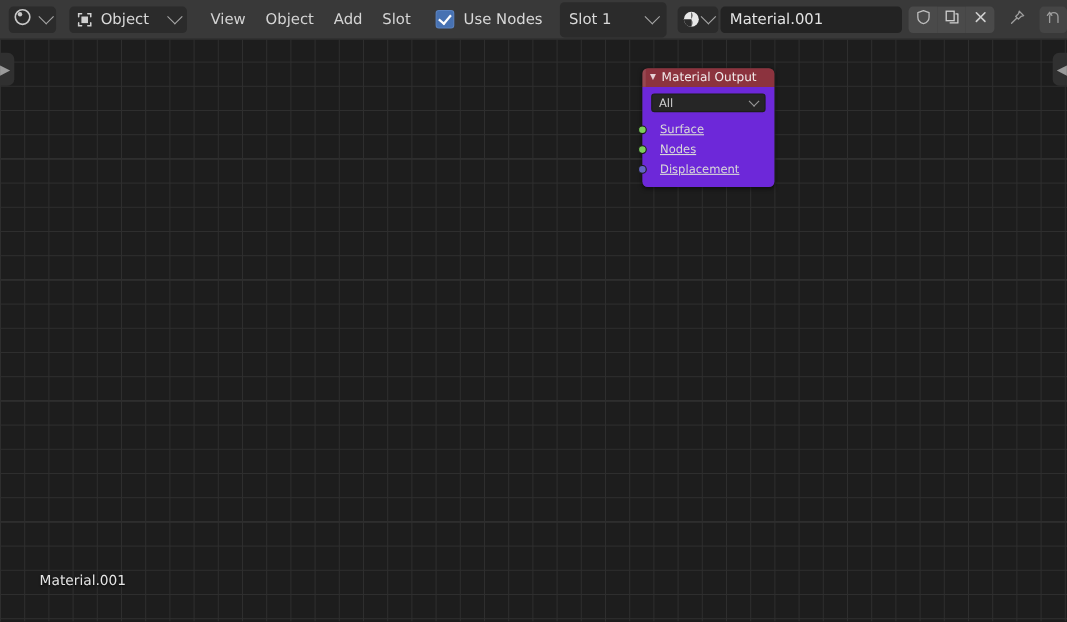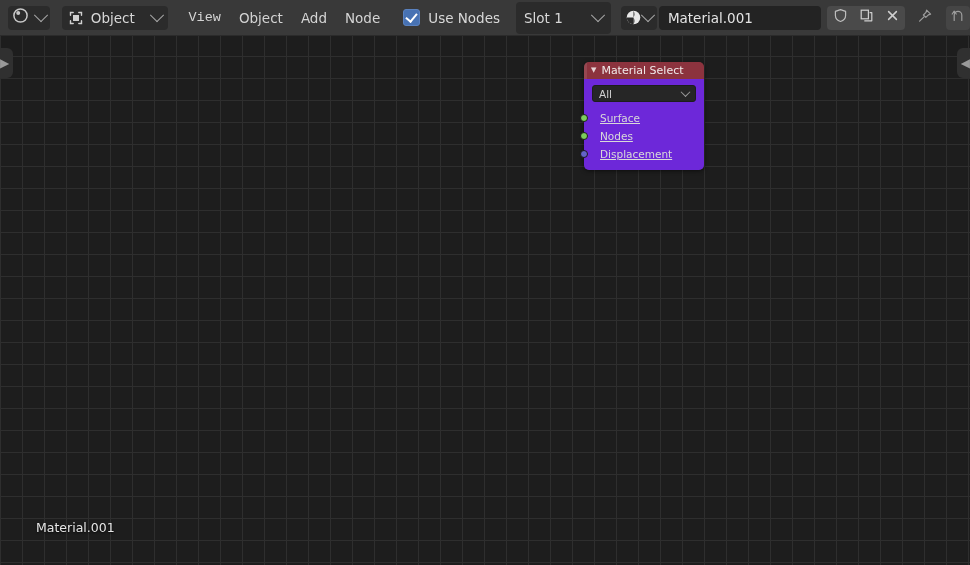--- a/index.html
+++ b/index.html
@@ -325,24 +325,24 @@
       <span style="margin-right:7px;display:flex;">
         <svg width="16" height="16" viewBox="0 0 16 16">
           <rect x="5" y="5" width="6" height="6" fill="#d0d0d0"></rect>
           <path d="M2.5 5.2V2.5H5.2M10.8 2.5H13.5V5.2M13.5 10.8V13.5H10.8M5.2 13.5H2.5V10.8" fill="none" stroke="#d0d0d0" stroke-width="1.4" stroke-linecap="round"></path>
         </svg>
       </span>
       <span class="label-txt">Object</span>
       <span class="chev" style="margin-left:auto;"></span>
     </div>
 
-    <div class="menu-item" style="margin-left:12px;font-family:Liberation Mono, monospace;">View</div>
+    <div class="menu-item" style="margin-left:12px;">View</div>
     <div class="menu-item">Object</div>
     <div class="menu-item">Add</div>
-    <div class="menu-item">Node</div>
+    <div class="menu-item">Slot</div>
 
     <div class="usenodes-wrap">
       <span class="checkbox"></span>
       <span class="label-txt">Use Nodes</span>
     </div>
 
     <div class="hdr-btn slot-select" style="margin-left:14px;">
       <span class="label-txt">Slot 1</span>
       <span class="chev"></span>
     </div>
@@ -412,21 +412,21 @@
     <div class="edge-arrow left">
       <span class="arrow-glyph">▶</span>
     </div>
     <div class="edge-arrow right">
       <span class="arrow-glyph">◀</span>
     </div>
 
     <div class="node">
       <div class="node-header">
         <span class="node-collapse">▼</span>
-        <span class="node-title">Material Select</span>
+        <span class="node-title">Material Output</span>
       </div>
       <div class="node-body">
         <div class="node-dropdown">
           <span class="dd-label">All</span>
           <span class="dd-chev"></span>
         </div>
 
         <div class="socket-row">
           <span class="socket-dot" style="background:#7ccd5a;"></span>
           <span class="socket-label">Surface</span>

